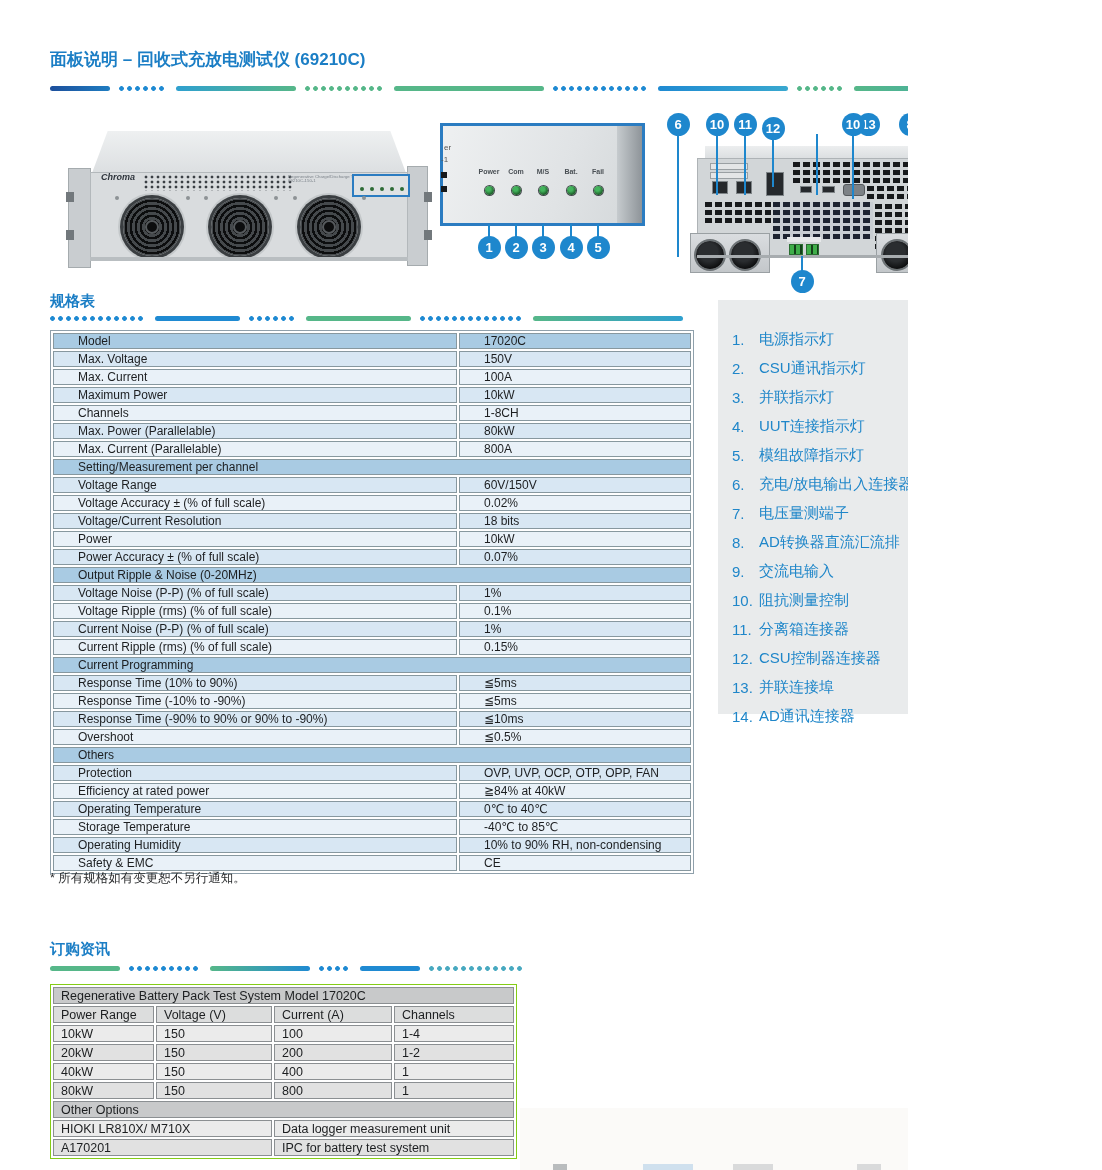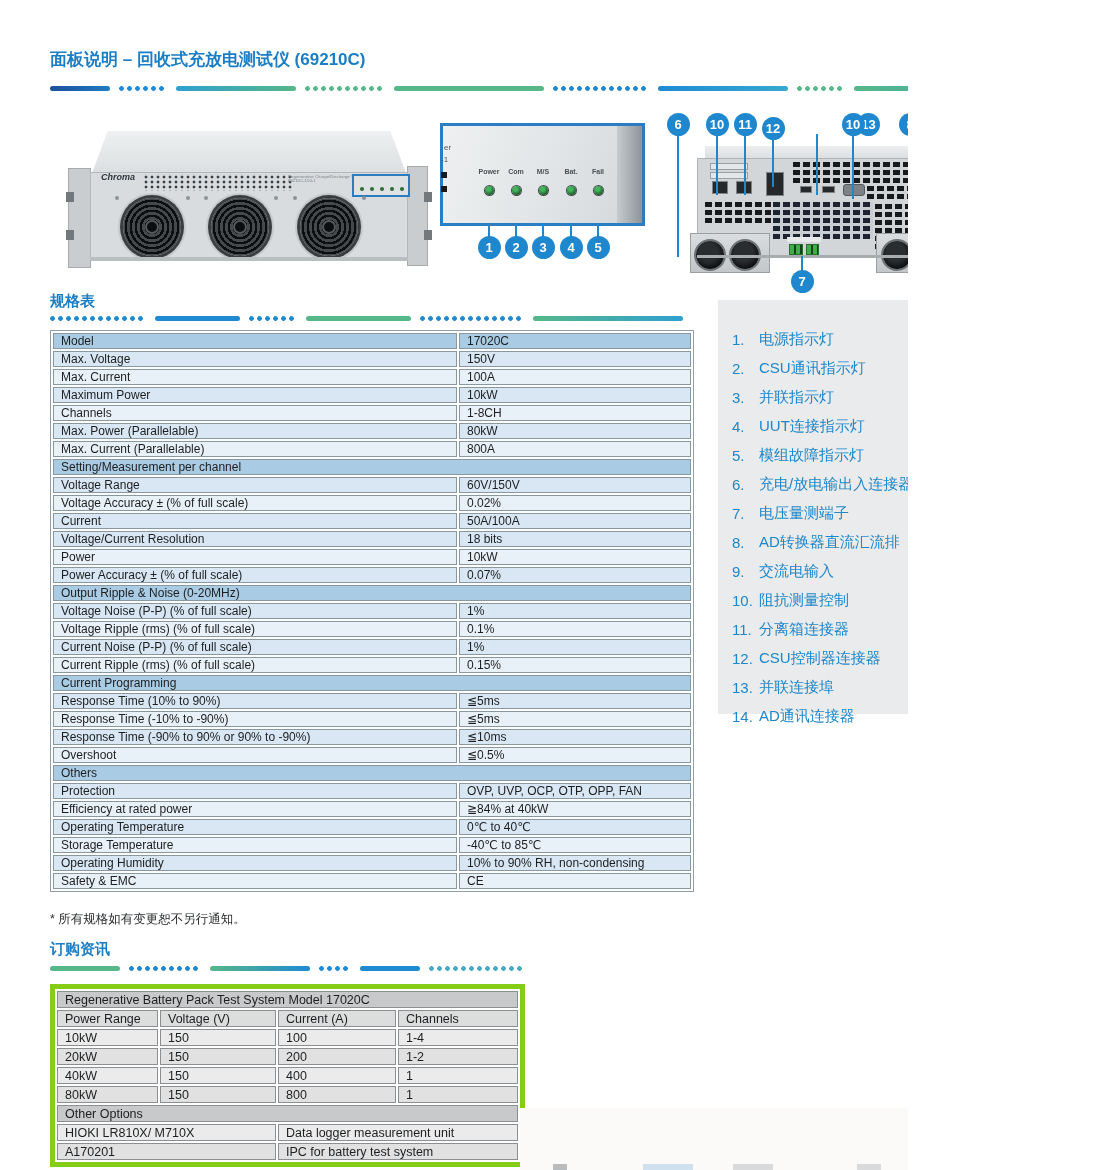--- a/index.html
+++ b/index.html
@@ -71,38 +71,38 @@
   .rr-bottom{left:697px;top:255px;width:323px;height:3px;background:#a7acaf;}
 
   
   .co{position:absolute;width:23px;height:23px;margin:-11.5px 0 0 -11.5px;border-radius:50%;
       background:#1e87cd;color:#fff;font-size:13px;font-weight:700;line-height:23px;text-align:center;}
   .cl{position:absolute;width:2px;margin-left:-1px;background:#1e87cd;}
 
   
   .spec-table{position:absolute;left:50px;top:330px;border-collapse:separate;border-spacing:2px;
               background:#fff;border:1px solid #8fa0ab;font-size:12px;table-layout:fixed;}
-  .spec-table td{box-sizing:border-box;height:16px;padding:0 0 0 7px;border:1px solid #87989f;
+  .spec-table td{box-sizing:border-box;height:16px;padding:0 0 0 24px;border:1px solid #87989f;
                  line-height:13px;white-space:nowrap;overflow:hidden;}
   .spec-table td.lbl{width:404px;}
   .spec-table td.val{width:232px;}
   .spec-table tr.s td{background:#a9cbe3;}
   .spec-table tr.d.a td{background:#d8e7f3;}
   .spec-table tr.d.b td{background:#e9f1f8;}
-  .footnote{position:absolute;left:50px;top:911px;font-size:12.5px;color:#2a2c2e;text-align:right;}
+  .footnote{position:absolute;left:50px;top:870px;font-size:12.5px;color:#2a2c2e;text-align:right;}
 
   
   .legend{position:absolute;left:718px;top:300px;width:304px;height:414px;background:#e9ebec;}
   .legend ol{list-style:none;margin:0;padding:25px 0 0 14px;}
   .legend li{display:flex;height:29px;align-items:center;font-size:15px;color:#1f86c9;}
   .legend .num{width:27px;flex:none;}
 
   
   .order-table{position:absolute;left:50px;top:984px;border-collapse:separate;border-spacing:2px;
-               background:#fff;border:5px solid #84cc16;font-size:12.5px;table-layout:fixed;}
+               background:#fff;border:1px solid #84cc16;font-size:12.5px;table-layout:fixed;}
   .order-table td{box-sizing:border-box;height:17px;padding:0 0 0 7px;border:1px solid #8b8f92;
                   line-height:14px;white-space:nowrap;overflow:hidden;}
   .order-table col.c1{width:101px;} .order-table col.c2{width:116px;}
   .order-table col.c3{width:118px;} .order-table col.c4{width:120px;}
   .order-table tr.t td{background:#c8c9ca;}
   .order-table tr.h td{background:#dcdddd;}
   .order-table tr.a td{background:#ebebeb;}
   .order-table tr.b td{background:#e1e1e1;}
 
   
@@ -289,24 +289,20 @@
         </tr>
         <tr class="d a">
           <td class="lbl">Voltage Range</td>
           <td class="val">60V/150V</td>
         </tr>
         <tr class="d b">
           <td class="lbl">Voltage Accuracy ± (% of full scale)</td>
           <td class="val">0.02%</td>
         </tr>
         <tr class="d a">
-          <td class="lbl">Current</td>
-          <td class="val">50A/100A</td>
-        </tr>
-        <tr class="d a">
           <td class="lbl">Voltage/Current Resolution</td>
           <td class="val">18 bits</td>
         </tr>
         <tr class="d b">
           <td class="lbl">Power</td>
           <td class="val">10kW</td>
         </tr>
         <tr class="d a">
           <td class="lbl">Power Accuracy ± (% of full scale)</td>
           <td class="val">0.07%</td>

